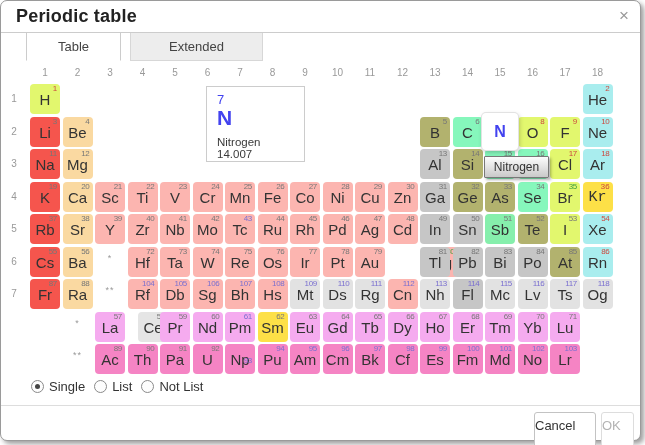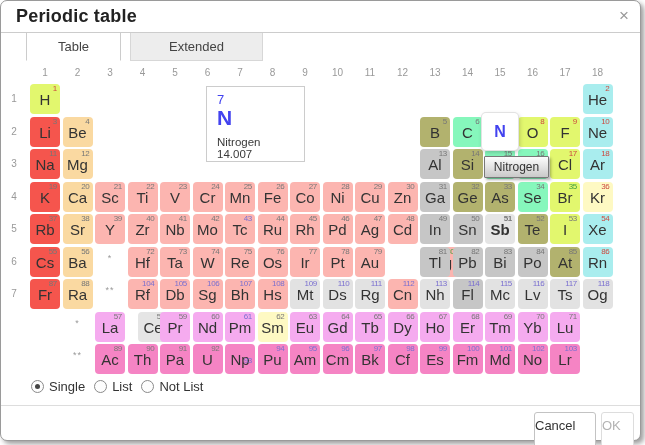--- a/index.html
+++ b/index.html
@@ -125,36 +125,36 @@
       <div class="cell" style="background: rgb(252, 181, 176); left: 256.5px; top: 180.5px; color: rgb(51, 51, 51);"><span class="num" style="color: rgb(119, 119, 119);">26</span>Fe</div>
       <div class="cell" style="background: rgb(252, 181, 176); left: 289px; top: 180.5px; color: rgb(51, 51, 51);"><span class="num" style="color: rgb(119, 119, 119);">27</span>Co</div>
       <div class="cell" style="background: rgb(252, 181, 176); left: 321.5px; top: 180.5px; color: rgb(51, 51, 51);"><span class="num" style="color: rgb(119, 119, 119);">28</span>Ni</div>
       <div class="cell" style="background: rgb(252, 181, 176); left: 354px; top: 180.5px; color: rgb(51, 51, 51);"><span class="num" style="color: rgb(119, 119, 119);">29</span>Cu</div>
       <div class="cell" style="background: rgb(252, 181, 176); left: 386.5px; top: 180.5px; color: rgb(51, 51, 51);"><span class="num" style="color: rgb(119, 119, 119);">30</span>Zn</div>
       <div class="cell" style="background: rgb(198, 198, 198); left: 419px; top: 180.5px; color: rgb(51, 51, 51);"><span class="num" style="color: rgb(119, 119, 119);">31</span>Ga</div>
       <div class="cell" style="background: rgb(178, 178, 110); left: 451.5px; top: 180.5px; color: rgb(51, 51, 51);"><span class="num" style="color: rgb(119, 119, 119);">32</span>Ge</div>
       <div class="cell" style="background: rgb(178, 178, 110); left: 484px; top: 180.5px; color: rgb(51, 51, 51);"><span class="num" style="color: rgb(119, 119, 119);">33</span>As</div>
       <div class="cell" style="background: rgb(134, 247, 188); left: 516.5px; top: 180.5px; color: rgb(51, 51, 51);"><span class="num" style="color: rgb(119, 119, 119);">34</span>Se</div>
       <div class="cell" style="background: rgb(226, 247, 110); left: 549px; top: 180.5px; color: rgb(51, 51, 51);"><span class="num" style="color: rgb(63, 158, 63);">35</span>Br</div>
-      <div class="cell" style="background: #fef9c3; left: 581.5px; top: 180.5px; color: rgb(51, 51, 51);"><span class="num" style="color: rgb(204, 74, 63);">36</span>Kr</div>
+      <div class="cell" style="background: #fde047; left: 581.5px; top: 180.5px; color: rgb(51, 51, 51); font-family: Liberation Mono, monospace;"><span class="num" style="color: rgb(204, 74, 63);">36</span>Kr</div>
       <div class="cell" style="background: rgb(245, 85, 77); left: 29px; top: 213px; color: rgb(51, 51, 51);"><span class="num" style="color: rgb(119, 119, 119);">37</span>Rb</div>
       <div class="cell" style="background: rgb(250, 217, 161); left: 61.5px; top: 213px; color: rgb(51, 51, 51);"><span class="num" style="color: rgb(119, 119, 119);">38</span>Sr</div>
       <div class="cell" style="background: rgb(252, 181, 176); left: 94px; top: 213px; color: rgb(51, 51, 51);"><span class="num" style="color: rgb(119, 119, 119);">39</span>Y</div>
       <div class="cell" style="background: rgb(252, 181, 176); left: 126.5px; top: 213px; color: rgb(51, 51, 51);"><span class="num" style="color: rgb(119, 119, 119);">40</span>Zr</div>
       <div class="cell" style="background: rgb(252, 181, 176); left: 159px; top: 213px; color: rgb(51, 51, 51);"><span class="num" style="color: rgb(119, 119, 119);">41</span>Nb</div>
       <div class="cell" style="background: rgb(252, 181, 176); left: 191.5px; top: 213px; color: rgb(51, 51, 51);"><span class="num" style="color: rgb(119, 119, 119);">42</span>Mo</div>
       <div class="cell" style="background: rgb(252, 181, 176); left: 224px; top: 213px; color: rgb(51, 51, 51);"><span class="num" style="color: rgb(122, 111, 208);">43</span>Tc</div>
       <div class="cell" style="background: rgb(252, 181, 176); left: 256.5px; top: 213px; color: rgb(51, 51, 51);"><span class="num" style="color: rgb(119, 119, 119);">44</span>Ru</div>
       <div class="cell" style="background: rgb(252, 181, 176); left: 289px; top: 213px; color: rgb(51, 51, 51);"><span class="num" style="color: rgb(119, 119, 119);">45</span>Rh</div>
       <div class="cell" style="background: rgb(252, 181, 176); left: 321.5px; top: 213px; color: rgb(51, 51, 51);"><span class="num" style="color: rgb(119, 119, 119);">46</span>Pd</div>
       <div class="cell" style="background: rgb(252, 181, 176); left: 354px; top: 213px; color: rgb(51, 51, 51);"><span class="num" style="color: rgb(119, 119, 119);">47</span>Ag</div>
       <div class="cell" style="background: rgb(252, 181, 176); left: 386.5px; top: 213px; color: rgb(51, 51, 51);"><span class="num" style="color: rgb(119, 119, 119);">48</span>Cd</div>
       <div class="cell" style="background: rgb(198, 198, 198); left: 419px; top: 213px; color: rgb(51, 51, 51);"><span class="num" style="color: rgb(119, 119, 119);">49</span>In</div>
       <div class="cell" style="background: rgb(198, 198, 198); left: 451.5px; top: 213px; color: rgb(51, 51, 51);"><span class="num" style="color: rgb(119, 119, 119);">50</span>Sn</div>
-      <div class="cell" style="background: #e5e5e5; left: 484px; top: 213px; color: rgb(51, 51, 51); font-weight: bold;"><span class="num" style="color: rgb(119, 119, 119);">51</span>Sb</div>
+      <div class="cell" style="background: #86efac; left: 484px; top: 213px; color: rgb(51, 51, 51);"><span class="num" style="color: rgb(119, 119, 119);">51</span>Sb</div>
       <div class="cell" style="background: rgb(178, 178, 110); left: 516.5px; top: 213px; color: rgb(51, 51, 51);"><span class="num" style="color: rgb(119, 119, 119);">52</span>Te</div>
       <div class="cell" style="background: rgb(226, 247, 110); left: 549px; top: 213px; color: rgb(51, 51, 51);"><span class="num" style="color: rgb(119, 119, 119);">53</span>I</div>
       <div class="cell" style="background: rgb(169, 237, 238); left: 581.5px; top: 213px; color: rgb(51, 51, 51);"><span class="num" style="color: rgb(204, 74, 63);">54</span>Xe</div>
       <div class="cell" style="background: rgb(245, 85, 77); left: 29px; top: 245.5px; color: rgb(51, 51, 51);"><span class="num" style="color: rgb(119, 119, 119);">55</span>Cs</div>
       <div class="cell" style="background: rgb(250, 217, 161); left: 61.5px; top: 245.5px; color: rgb(51, 51, 51);"><span class="num" style="color: rgb(119, 119, 119);">56</span>Ba</div>
       <div class="cell" style="background: rgb(252, 181, 176); left: 126.5px; top: 245.5px; color: rgb(51, 51, 51);"><span class="num" style="color: rgb(119, 119, 119);">72</span>Hf</div>
       <div class="cell" style="background: rgb(252, 181, 176); left: 159px; top: 245.5px; color: rgb(51, 51, 51);"><span class="num" style="color: rgb(119, 119, 119);">73</span>Ta</div>
       <div class="cell" style="background: rgb(252, 181, 176); left: 191.5px; top: 245.5px; color: rgb(51, 51, 51);"><span class="num" style="color: rgb(119, 119, 119);">74</span>W</div>
       <div class="cell" style="background: rgb(252, 181, 176); left: 224px; top: 245.5px; color: rgb(51, 51, 51);"><span class="num" style="color: rgb(119, 119, 119);">75</span>Re</div>
       <div class="cell" style="background: rgb(252, 181, 176); left: 256.5px; top: 245.5px; color: rgb(51, 51, 51);"><span class="num" style="color: rgb(119, 119, 119);">76</span>Os</div>
@@ -183,21 +183,21 @@
       <div class="cell" style="background: rgb(198, 198, 198); left: 451.5px; top: 278px; color: rgb(51, 51, 51);"><span class="num" style="color: rgb(122, 111, 208);">114</span>Fl</div>
       <div class="cell" style="background: rgb(226, 226, 226); left: 484px; top: 278px; color: rgb(51, 51, 51);"><span class="num" style="color: rgb(122, 111, 208);">115</span>Mc</div>
       <div class="cell" style="background: rgb(226, 226, 226); left: 516.5px; top: 278px; color: rgb(51, 51, 51);"><span class="num" style="color: rgb(122, 111, 208);">116</span>Lv</div>
       <div class="cell" style="background: rgb(226, 226, 226); left: 549px; top: 278px; color: rgb(51, 51, 51);"><span class="num" style="color: rgb(122, 111, 208);">117</span>Ts</div>
       <div class="cell" style="background: rgb(226, 226, 226); left: 581.5px; top: 278px; color: rgb(51, 51, 51);"><span class="num" style="color: rgb(122, 111, 208);">118</span>Og</div>
       <div class="cell" style="background: rgb(245, 171, 239); left: 94px; top: 310.5px; color: rgb(51, 51, 51);"><span class="num" style="color: rgb(119, 119, 119);">57</span>La</div>
       <div class="cell" style="background: #e5e5e5; left: 137px; top: 310.5px; color: rgb(51, 51, 51);"><span class="num" style="color: rgb(119, 119, 119);">58</span>Ce</div>
       <div class="cell" style="background: rgb(245, 171, 239); left: 159px; top: 310.5px; color: rgb(51, 51, 51);"><span class="num" style="color: rgb(119, 119, 119);">59</span>Pr</div>
       <div class="cell" style="background: rgb(245, 171, 239); left: 191.5px; top: 310.5px; color: rgb(51, 51, 51);"><span class="num" style="color: rgb(119, 119, 119);">60</span>Nd</div>
       <div class="cell" style="background: rgb(245, 171, 239); left: 224px; top: 310.5px; color: rgb(51, 51, 51);"><span class="num" style="color: rgb(122, 111, 208);">61</span>Pm</div>
-      <div class="cell" style="background: #fef9c3; left: 256.5px; top: 310.5px; color: rgb(51, 51, 51);"><span class="num" style="color: rgb(119, 119, 119);">62</span>Sm</div>
+      <div class="cell" style="background: #fde047; left: 256.5px; top: 310.5px; color: rgb(51, 51, 51);"><span class="num" style="color: rgb(119, 119, 119);">62</span>Sm</div>
       <div class="cell" style="background: rgb(245, 171, 239); left: 289px; top: 310.5px; color: rgb(51, 51, 51);"><span class="num" style="color: rgb(119, 119, 119);">63</span>Eu</div>
       <div class="cell" style="background: rgb(245, 171, 239); left: 321.5px; top: 310.5px; color: rgb(51, 51, 51);"><span class="num" style="color: rgb(119, 119, 119);">64</span>Gd</div>
       <div class="cell" style="background: rgb(245, 171, 239); left: 354px; top: 310.5px; color: rgb(51, 51, 51);"><span class="num" style="color: rgb(119, 119, 119);">65</span>Tb</div>
       <div class="cell" style="background: rgb(245, 171, 239); left: 386.5px; top: 310.5px; color: rgb(51, 51, 51);"><span class="num" style="color: rgb(119, 119, 119);">66</span>Dy</div>
       <div class="cell" style="background: rgb(245, 171, 239); left: 419px; top: 310.5px; color: rgb(51, 51, 51);"><span class="num" style="color: rgb(119, 119, 119);">67</span>Ho</div>
       <div class="cell" style="background: rgb(245, 171, 239); left: 451.5px; top: 310.5px; color: rgb(51, 51, 51);"><span class="num" style="color: rgb(119, 119, 119); text-align: right;">68</span>Er</div>
       <div class="cell" style="background: rgb(245, 171, 239); left: 484px; top: 310.5px; color: rgb(51, 51, 51);"><span class="num" style="color: rgb(119, 119, 119);">69</span>Tm</div>
       <div class="cell" style="background: rgb(245, 171, 239); left: 516.5px; top: 310.5px; color: rgb(51, 51, 51);"><span class="num" style="color: rgb(119, 119, 119);">70</span>Yb</div>
       <div class="cell" style="background: rgb(245, 171, 239); left: 549px; top: 310.5px; color: rgb(51, 51, 51);"><span class="num" style="color: rgb(119, 119, 119);">71</span>Lu</div>
       <div class="cell" style="background: rgb(245, 132, 196); left: 94px; top: 343px; color: rgb(51, 51, 51);"><span class="num" style="color: rgb(119, 119, 119);">89</span>Ac</div>

